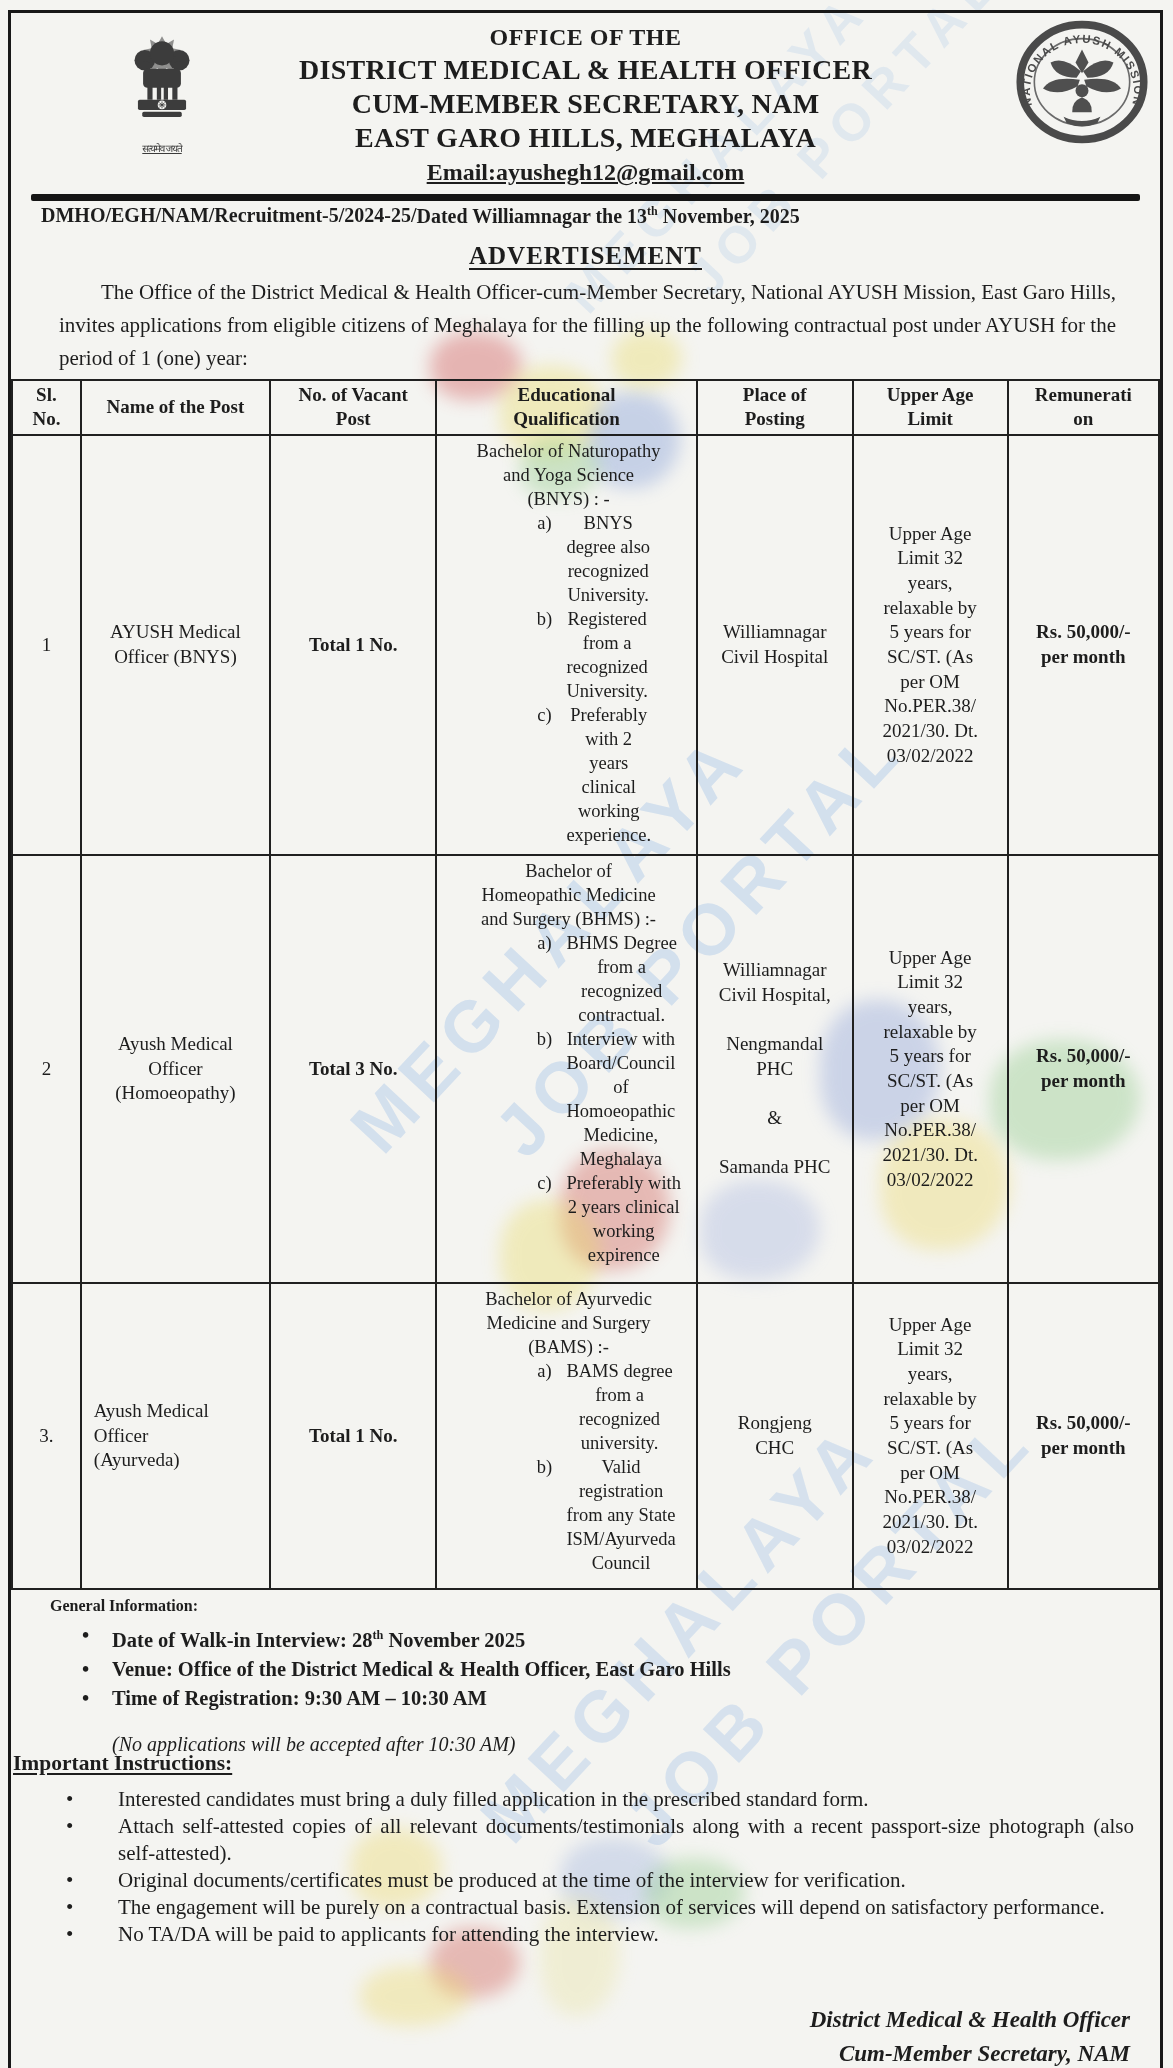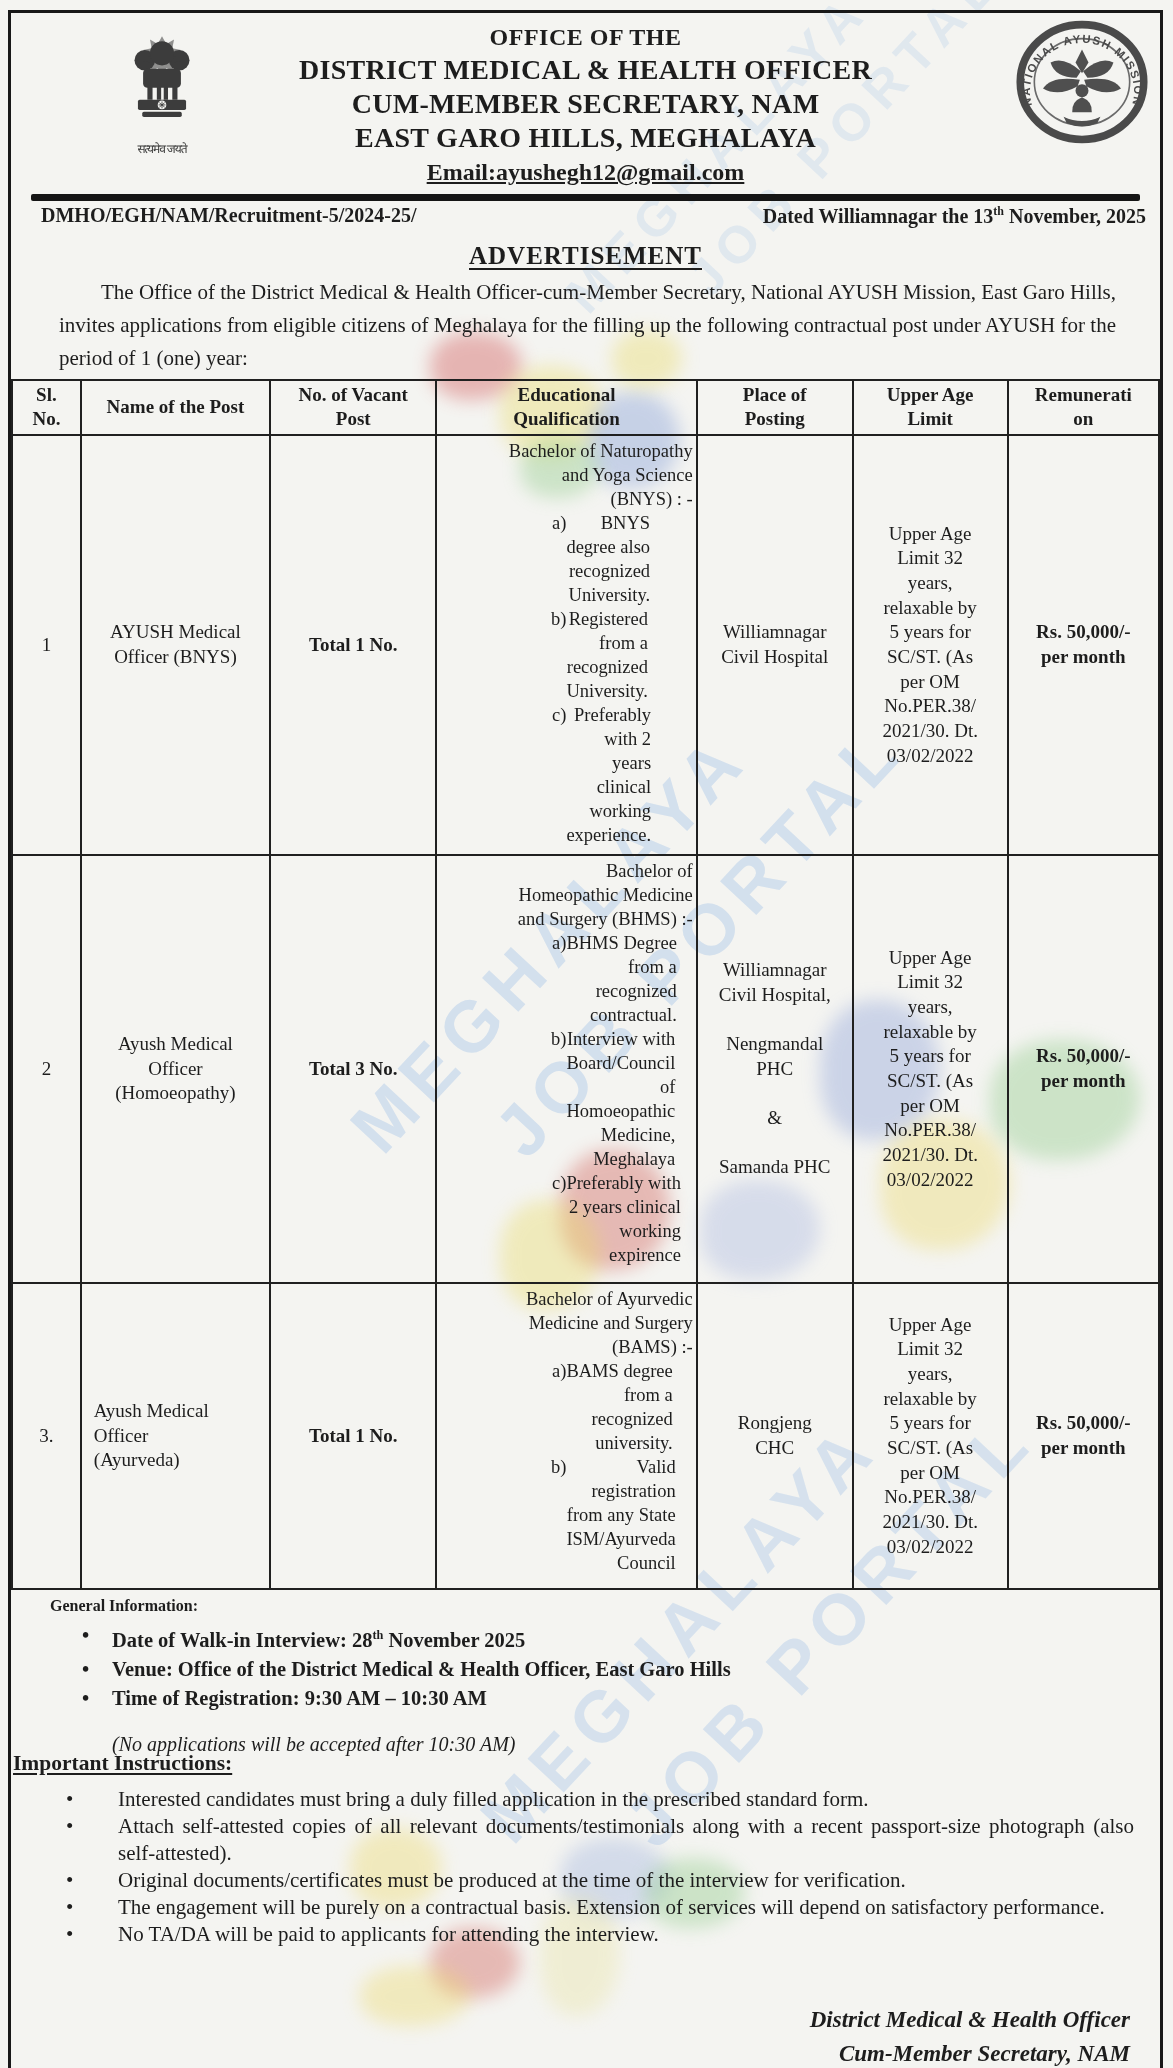--- a/index.html
+++ b/index.html
@@ -20,35 +20,35 @@
         border:3px solid #181818;z-index:1;}
   
   .hdr{position:relative;padding-top:8px;min-height:170px;}
   .emblem{position:absolute;left:108px;top:18px;width:86px;height:110px;}
   .ayush{position:absolute;right:6px;top:4px;width:144px;height:130px;}
   .hc{width:660px;margin:0 auto;text-align:center;font-weight:700;}
   .hc .l1{font-size:24px;line-height:32px;letter-spacing:.5px;}
   .hc .l2,.hc .l3,.hc .l4{font-size:28px;line-height:34px;letter-spacing:.3px;}
   .hc .email{font-size:24px;line-height:34px;text-decoration:underline;}
   .rule{height:7px;background:#151515;margin:3px 20px 0 20px;border-radius:2px;}
-  .refrow{display:flex;justify-content:space-between;font-weight:700;font-size:20px;
+  .refrow{display:flex;justify-content:flex-start;font-weight:700;font-size:20px;
           padding:3px 14px 0 30px;}
   sup{font-size:60%;}
   .doc-title{text-align:center;font-size:25px;font-weight:700;letter-spacing:1px;
              margin-top:14px;text-decoration:underline;text-underline-offset:4px;}
   .intro{font-size:21px;line-height:33px;text-align:justify;margin:6px 44px 4px 48px;
          text-indent:42px;}
   
   table{width:100%;border-collapse:collapse;border:2px solid #701a75;
         font-size:19px;margin-top:2px;}
   th,td{border:2px solid #202020;vertical-align:middle;text-align:center;
         padding:2px 3px;line-height:1.3;}
   th{font-weight:700;white-space:pre-line;font-size:19px;height:48px;}
   .pre{white-space:pre-line;}
-  td.qual{vertical-align:top;text-align:right;padding:3px 3px 0 7px;font-size:18.5px;
+  td.qual{vertical-align:top;text-align:center;padding:3px 3px 0 7px;font-size:18.5px;
           line-height:24px;}
   .qintro{white-space:pre-line;}
   .qitem{display:flex;margin-left:78px;}
   .qitem .lbl{flex:none;width:44px;}
   .qitem .txt{white-space:pre-line;}
   td.bold{font-weight:700;}
   td.leftpost{text-align:left;padding-left:12px;}
   
   .gen{position:absolute;top:1578px;left:39px;right:30px;}
   .gen h3{margin:0;font-size:16px;line-height:30px;font-weight:700;}
@@ -56,21 +56,21 @@
   .gbullet .dot{flex:none;width:30px;}
   .gnote{margin-left:62px;font-style:italic;font-size:20px;line-height:29px;font-weight:500;margin-top:17px;}
   .instr{position:absolute;top:1735px;left:2px;right:16px;}
   .instr h3{margin:0 0 8px 0;font-size:21.5px;line-height:30px;font-weight:700;
             text-decoration:underline;text-underline-offset:3px;}
   .ibullet{display:flex;margin-left:53px;font-size:21px;line-height:27px;}
   .ibullet .dot{flex:none;width:52px;}
   .ibullet .txt{flex:1;text-align:justify;padding-right:10px;}
   .sig{position:absolute;top:1990px;right:30px;text-align:right;font-style:italic;
        font-weight:700;font-size:23px;line-height:34px;}
-  .motto{font-size:12px;letter-spacing:-1px;color:#3a3a3a;text-align:center;line-height:8px;}
+  .motto{font-size:10px;letter-spacing:-1px;color:#3a3a3a;text-align:center;line-height:8px;text-decoration:underline;}
 </style>
 </head>
 <body>
 
 <div class="stage">
 
   <div class="wm wm3">
     <span>MEGHALAYA</span><span class="l2">JOB PORTAL</span>
   </div>
   <div class="wm wm1">

